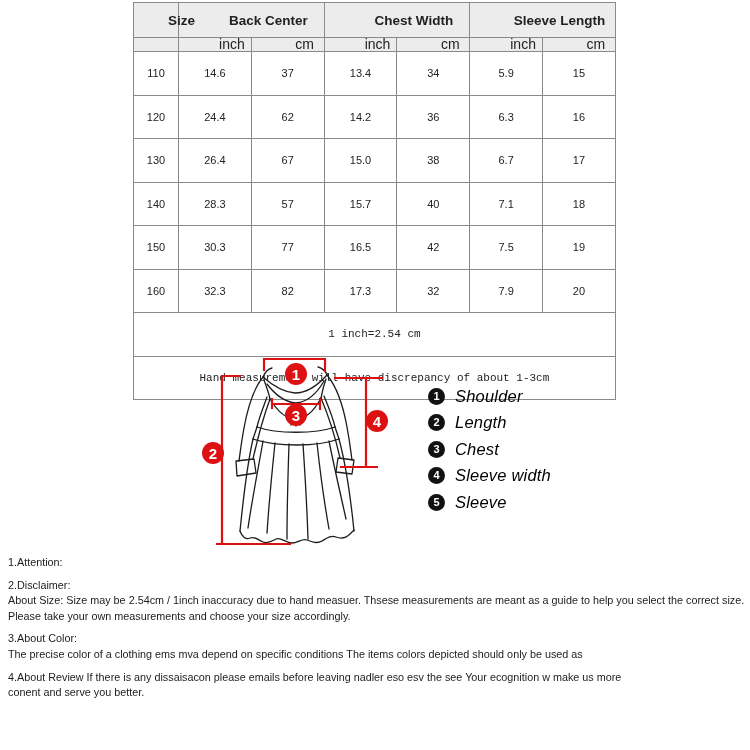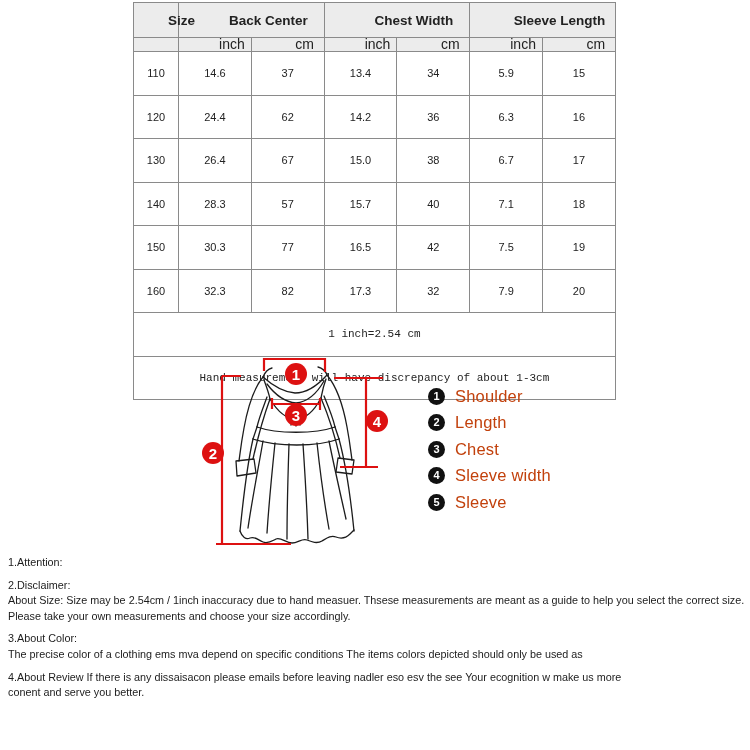--- a/index.html
+++ b/index.html
@@ -20,21 +20,21 @@
   .tnote2 td{font-size:10px;height:22px;}
 
   
   #dress-svg{position:absolute;left:195px;top:350px;}
 
   
   #legend{position:absolute;left:428px;top:387px;}
   .legend-item{display:flex;align-items:center;height:18px;margin-bottom:8.5px;}
   .legend-num{width:17px;height:17px;border-radius:50%;background:#111;color:#fff;
               font-size:11px;font-weight:bold;line-height:17px;text-align:center;flex:0 0 17px;}
-  .legend-label{margin-left:10px;font-size:16.5px;color:#c2410c;letter-spacing:0.2px;}
+  .legend-label{margin-left:10px;font-size:16.5px;color:#000000;letter-spacing:0.2px;font-style:italic;}
 
   
   #notes{position:absolute;left:8px;top:555px;width:742px;font-size:10.8px;color:#1c1c1c;}
   .note-section{margin-bottom:7px;}
   .note-line{line-height:15.6px;white-space:nowrap;}
 </style>
 </head>
 <body>
 
 <div id="screen">

